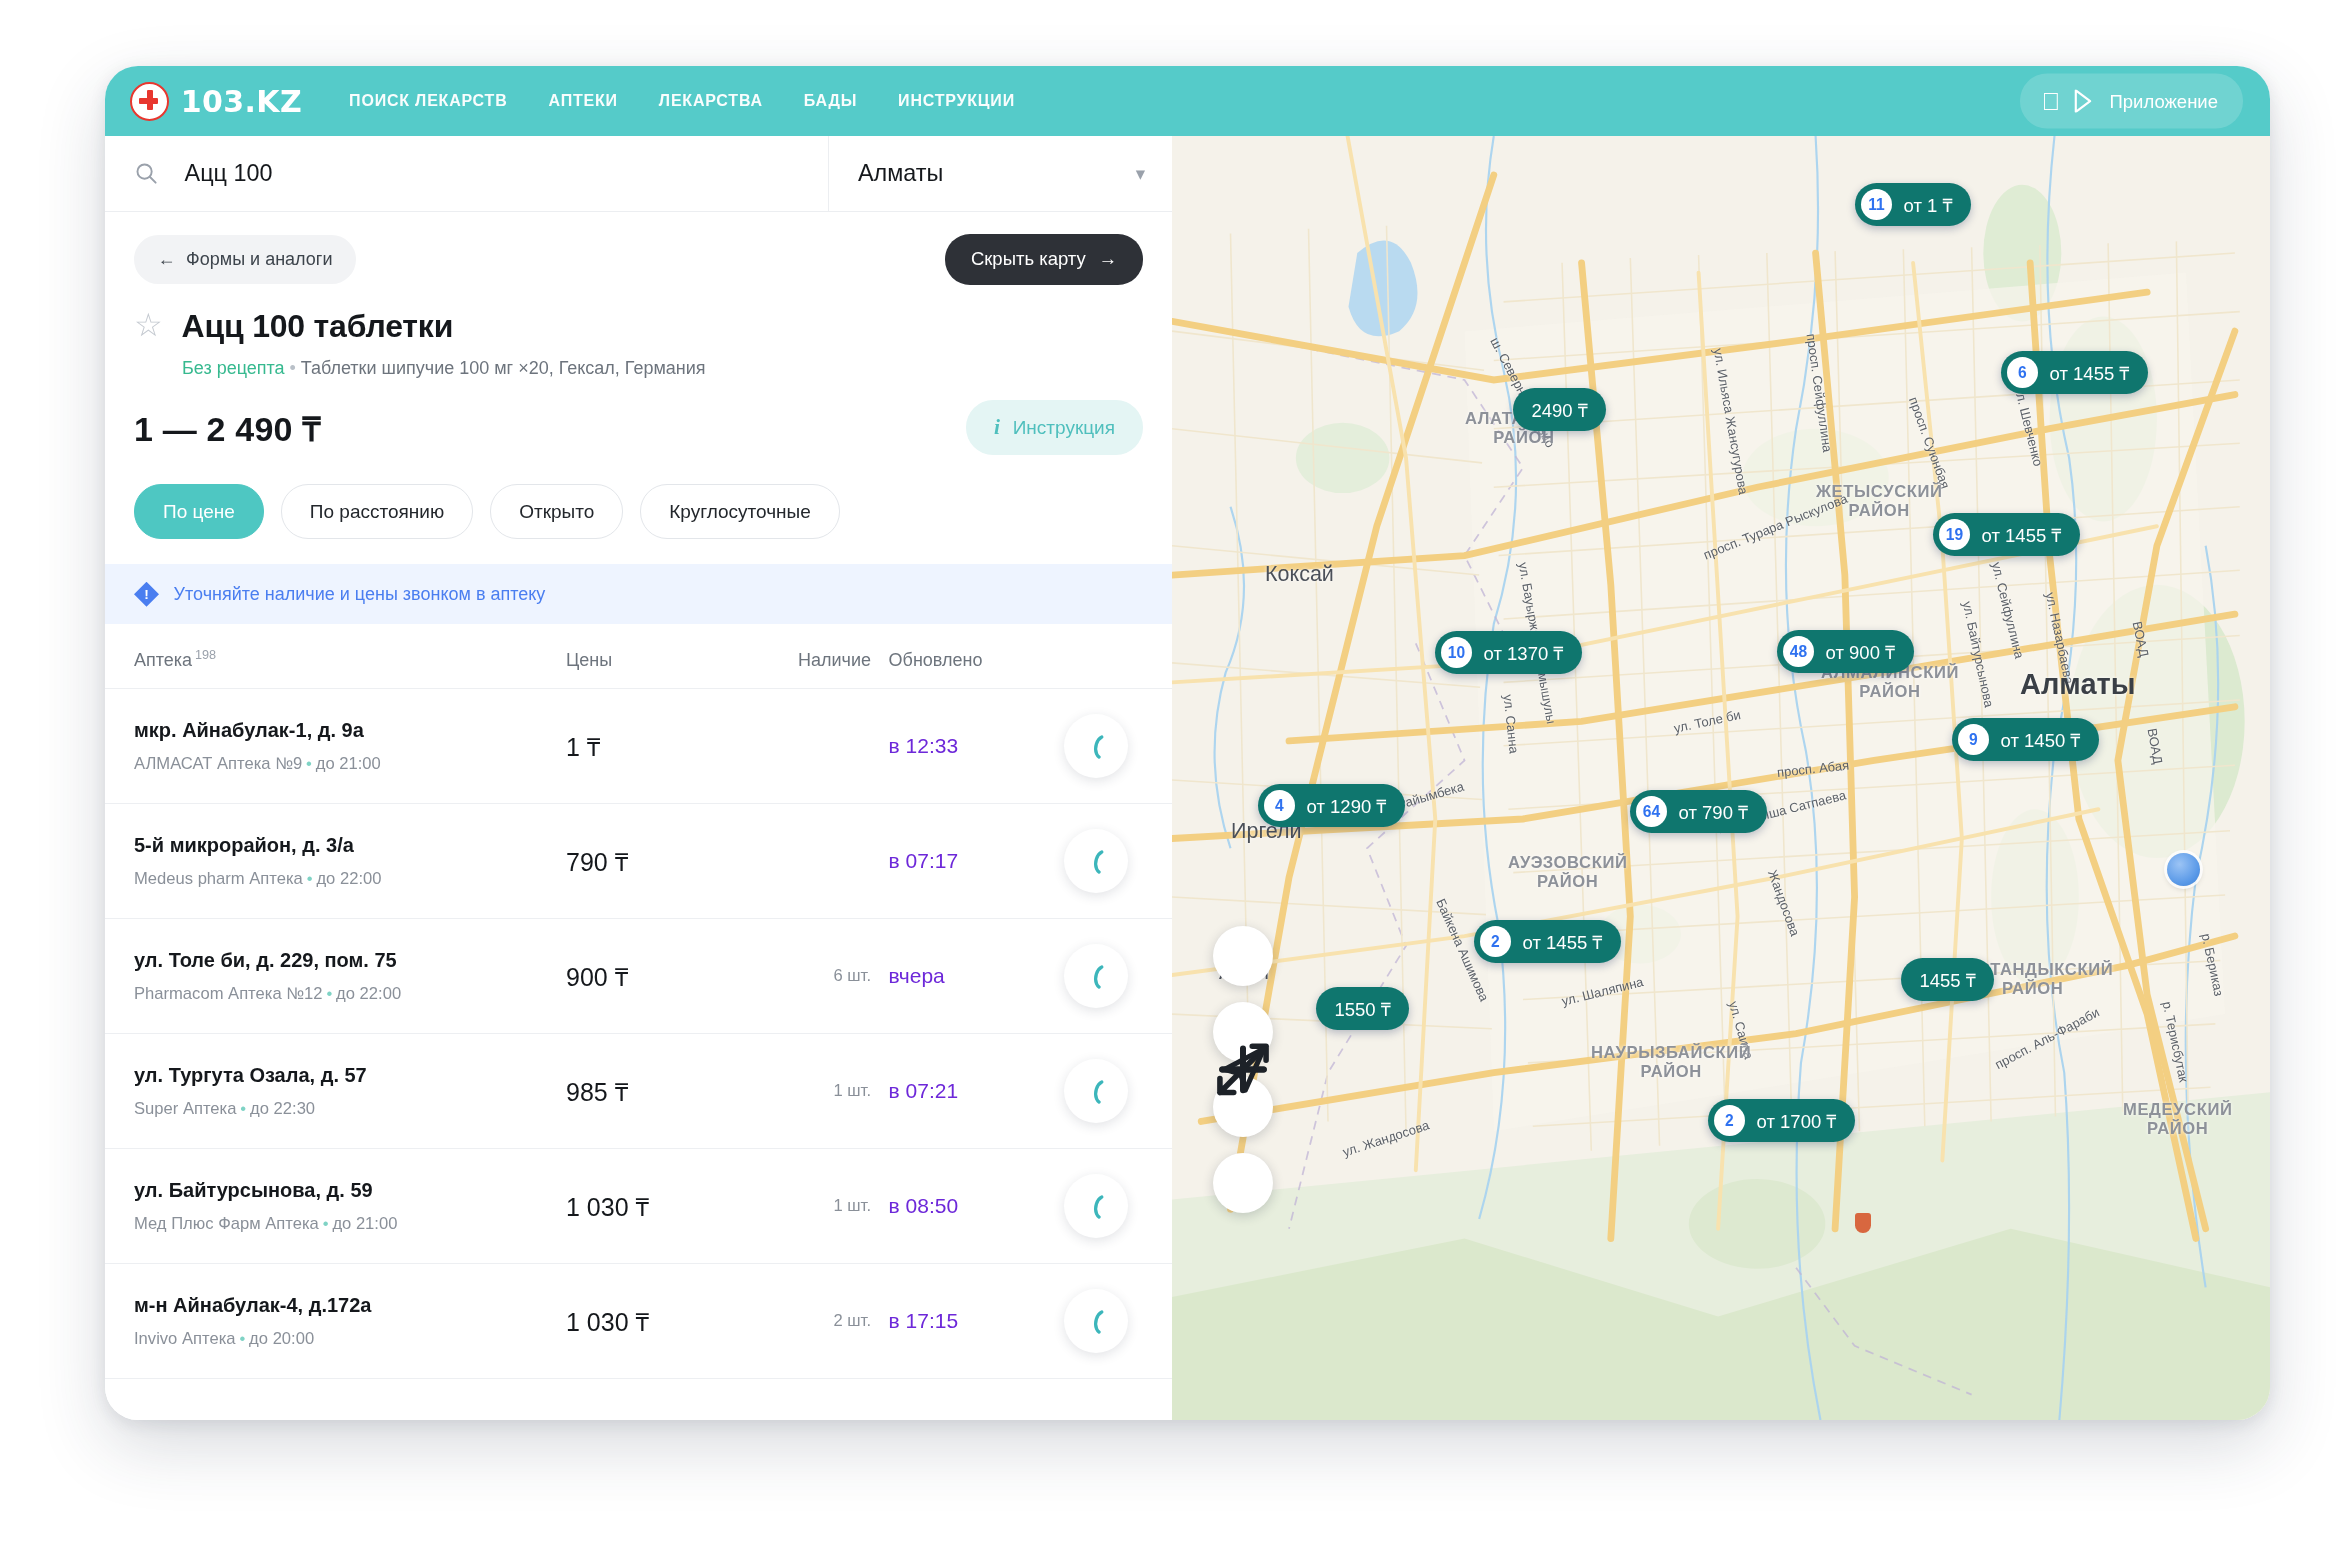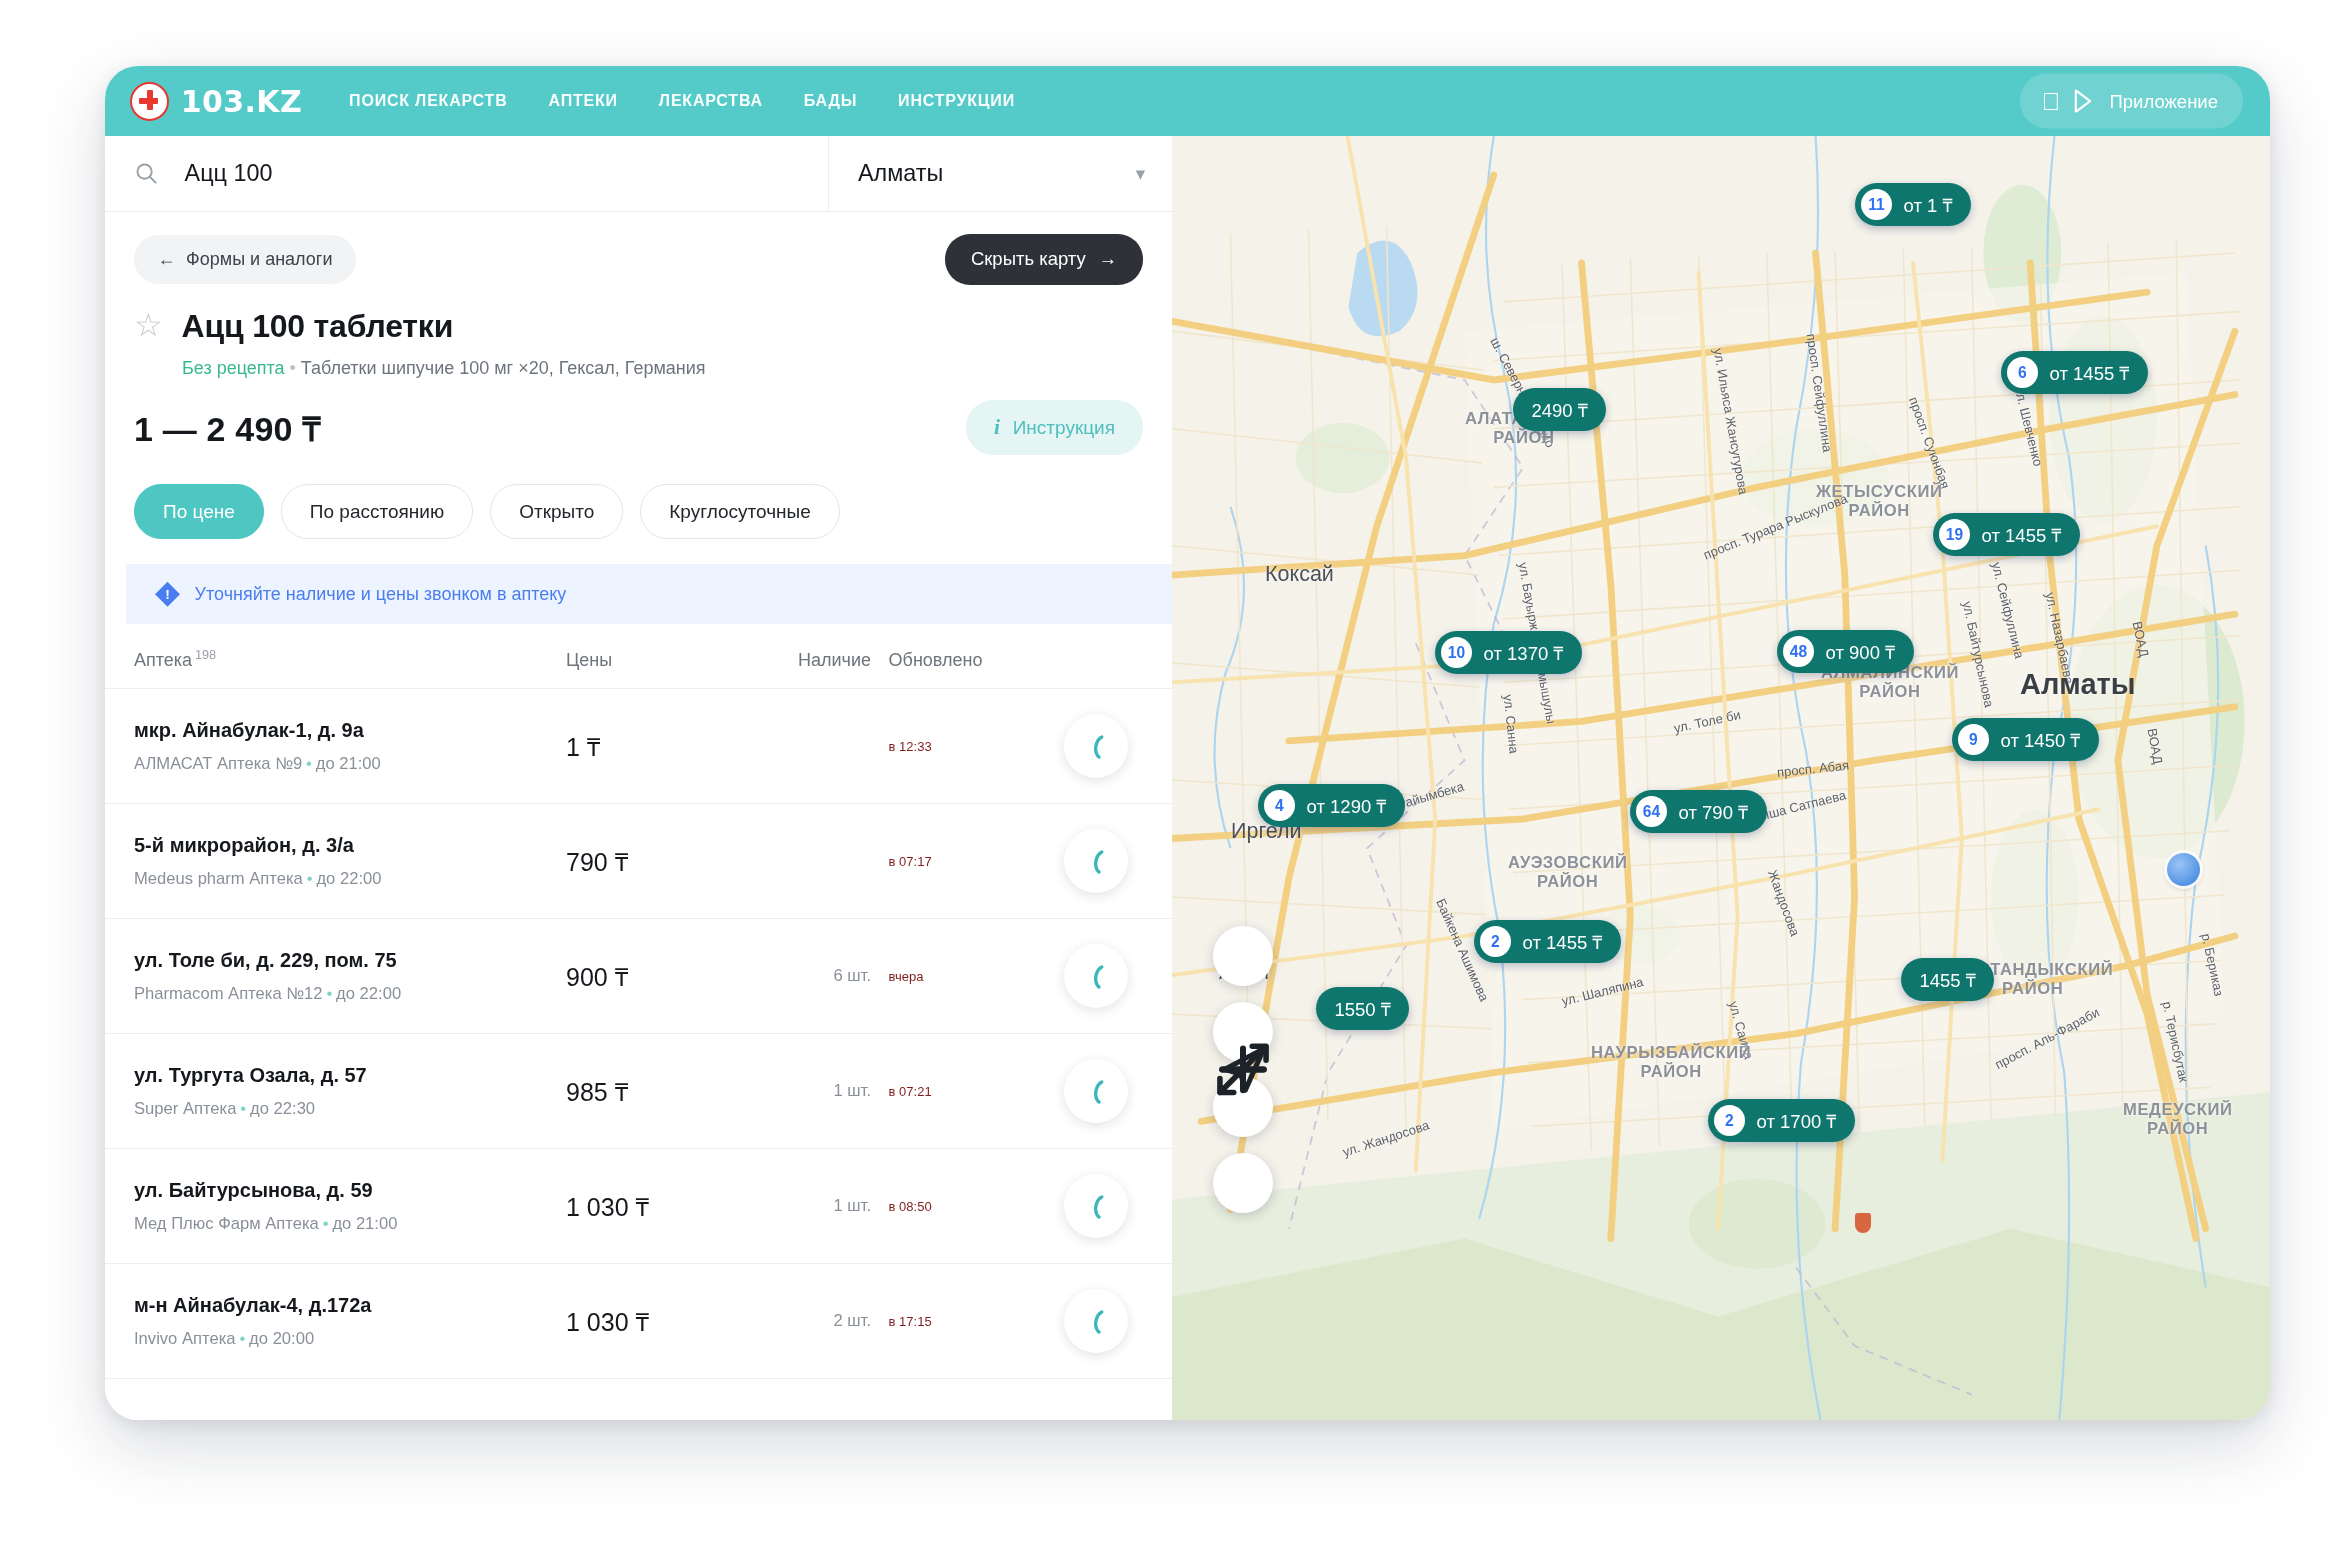--- a/index.html
+++ b/index.html
@@ -132,21 +132,21 @@
     height: 55px; padding: 0 28px; border-radius: 27px;
     display: inline-flex; align-items: center;
     font-size: 19px; color: #23272c; background: #ffffff;
     border: 1px solid #e3e6ea; cursor: pointer; white-space: nowrap;
   }
   .filter.active { background: #4ec7c2; border-color: #4ec7c2; color: #ffffff; }
 
   .notice {
     display: flex; align-items: center; gap: 14.6px;
     height: 60px; padding: 0 29px;
-    background: #eef4ff; color: #4a7ef0; font-size: 18px; margin-left: 21px;
+    background: #eef4ff; color: #4a7ef0; font-size: 18px;
   }
   .notice .mark {
     width: 25px; height: 25px; flex: none; background: #4a7ef0;
     clip-path: polygon(50% 0, 100% 50%, 50% 100%, 0 50%);
     position: relative;
   }
   .notice .mark::after {
     content: "!"; position: absolute; inset: 0; color: #fff;
     font-size: 13.7px; font-weight: 700; display: flex; align-items: center; justify-content: center;
   }
@@ -168,21 +168,21 @@
     display: flex; align-items: center;
     height: 115px; padding: 0 29px;
     border-bottom: 1px solid #edeff2;
   }
   .c-addr { width: 432px; }
   .addr-main { font-size: 20px; font-weight: 700; color: #15181c; }
   .addr-sub  { margin-top: 11.7px; font-size: 16.6px; color: #8a9099; }
   .addr-sub .d { color: #7fd3c5; margin: 0 3.9px; }
   .c-price { width: 205px; font-size: 25px; color: #15181c; }
   .c-stock { width: 100px; text-align: right; font-size: 16.6px; color: #8a9099; }
-  .c-upd   { width: 146px; padding-left: 17.6px; font-size: 13px; color: #7f1d1d; }
+  .c-upd   { width: 146px; padding-left: 17.6px; font-size: 21px; color: #6d28d9; }
   .c-call { flex: 1; display: flex; justify-content: flex-start; padding-left: 47px; }
   .call-btn {
     width: 64px; height: 64px; border-radius: 50%;
     background: #ffffff; border: none; cursor: pointer;
     box-shadow: 0 2.9px 11.7px rgba(30,40,60,.13);
     display: flex; align-items: center; justify-content: center;
   }
 
   
   .map {

